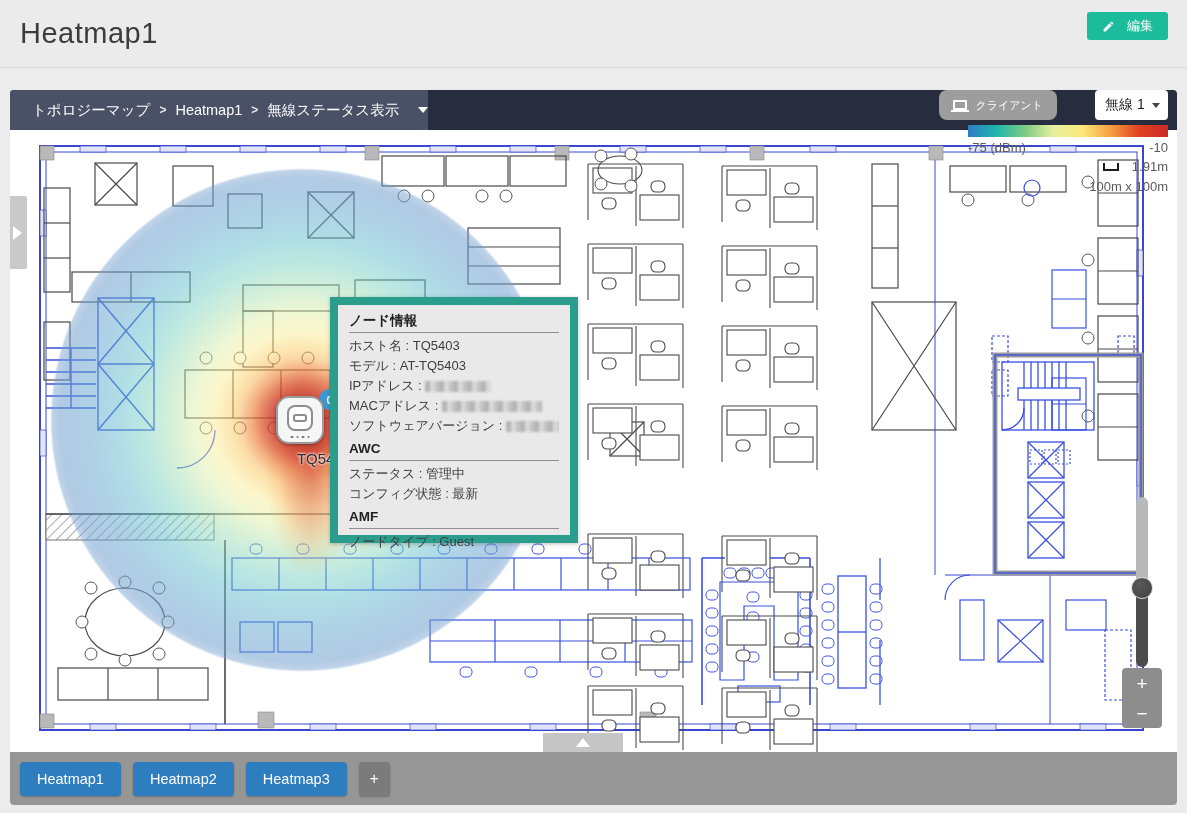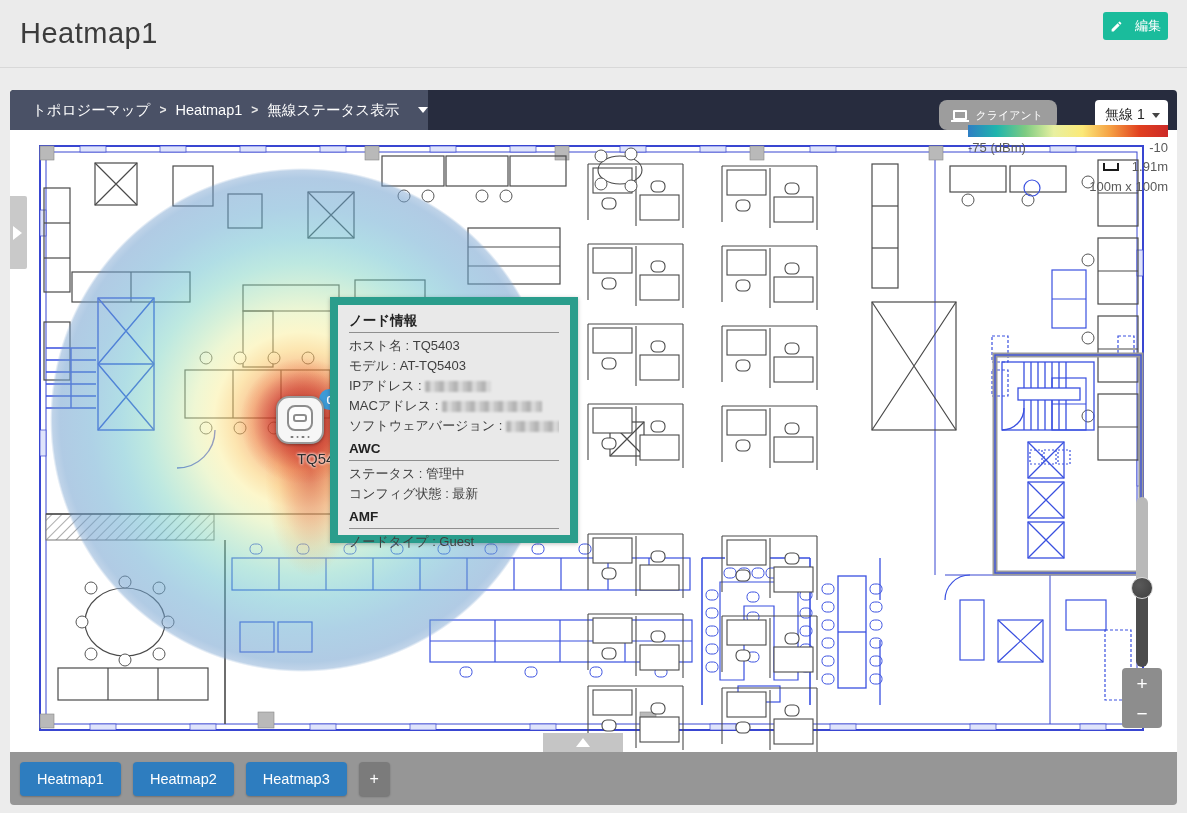--- a/index.html
+++ b/index.html
@@ -11,32 +11,32 @@
     overflow:hidden;
     position:relative;
   }
   
   .app-header {
     height:68px; background:#ebebeb; border-bottom:1px solid #d8d8d8;
     display:flex; align-items:center; padding:0 20px; position:relative;
   }
   .page-title { font-size:29px; font-weight:400; color:#3c3c3c; letter-spacing:.5px; }
   .edit-btn {
-    position:absolute; right:19px; top:12px; width:65px; height:28px;
+    position:absolute; right:19px; top:12px; width:81px; height:28px;
     border:none; border-radius:3px; color:#fff; font-size:13px;
     display:flex; align-items:center; justify-content:center; gap:12px; cursor:pointer;
   }
   
   .panel {
     position:absolute; left:10px; top:90px; width:1167px;
     border-radius:4px;
   }
   .toolbar {
     height:40px; background:#272c3e; border-radius:4px 4px 0 0;
-    display:flex; align-items:flex-end; position:relative;
+    display:flex; align-items:flex-start; position:relative;
   }
   .breadcrumb {
     height:40px; width:418px; background:#4a5166; border-radius:4px 0 0 0;
     display:flex; align-items:center; padding-left:22px; gap:9px;
     font-size:14.5px; color:#fff; white-space:nowrap;
   }
   .crumb-sep { font-size:12px; color:#e8e8e8; font-weight:bold; }
   .crumb-caret { width:0; height:0; border-left:5px solid transparent; border-right:5px solid transparent; border-top:6px solid #fff; margin-left:10px; }
   .toolbar-right { margin-left:auto; display:flex; align-items:center; gap:10px; padding-right:9px; }
   .client-btn {

